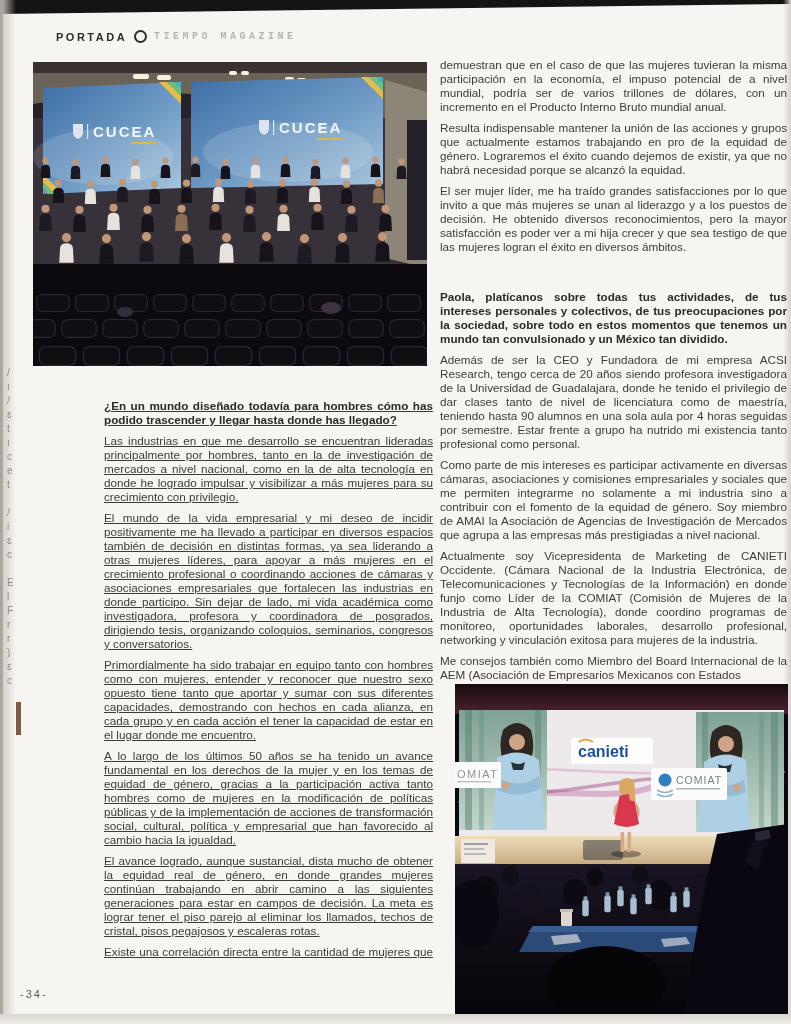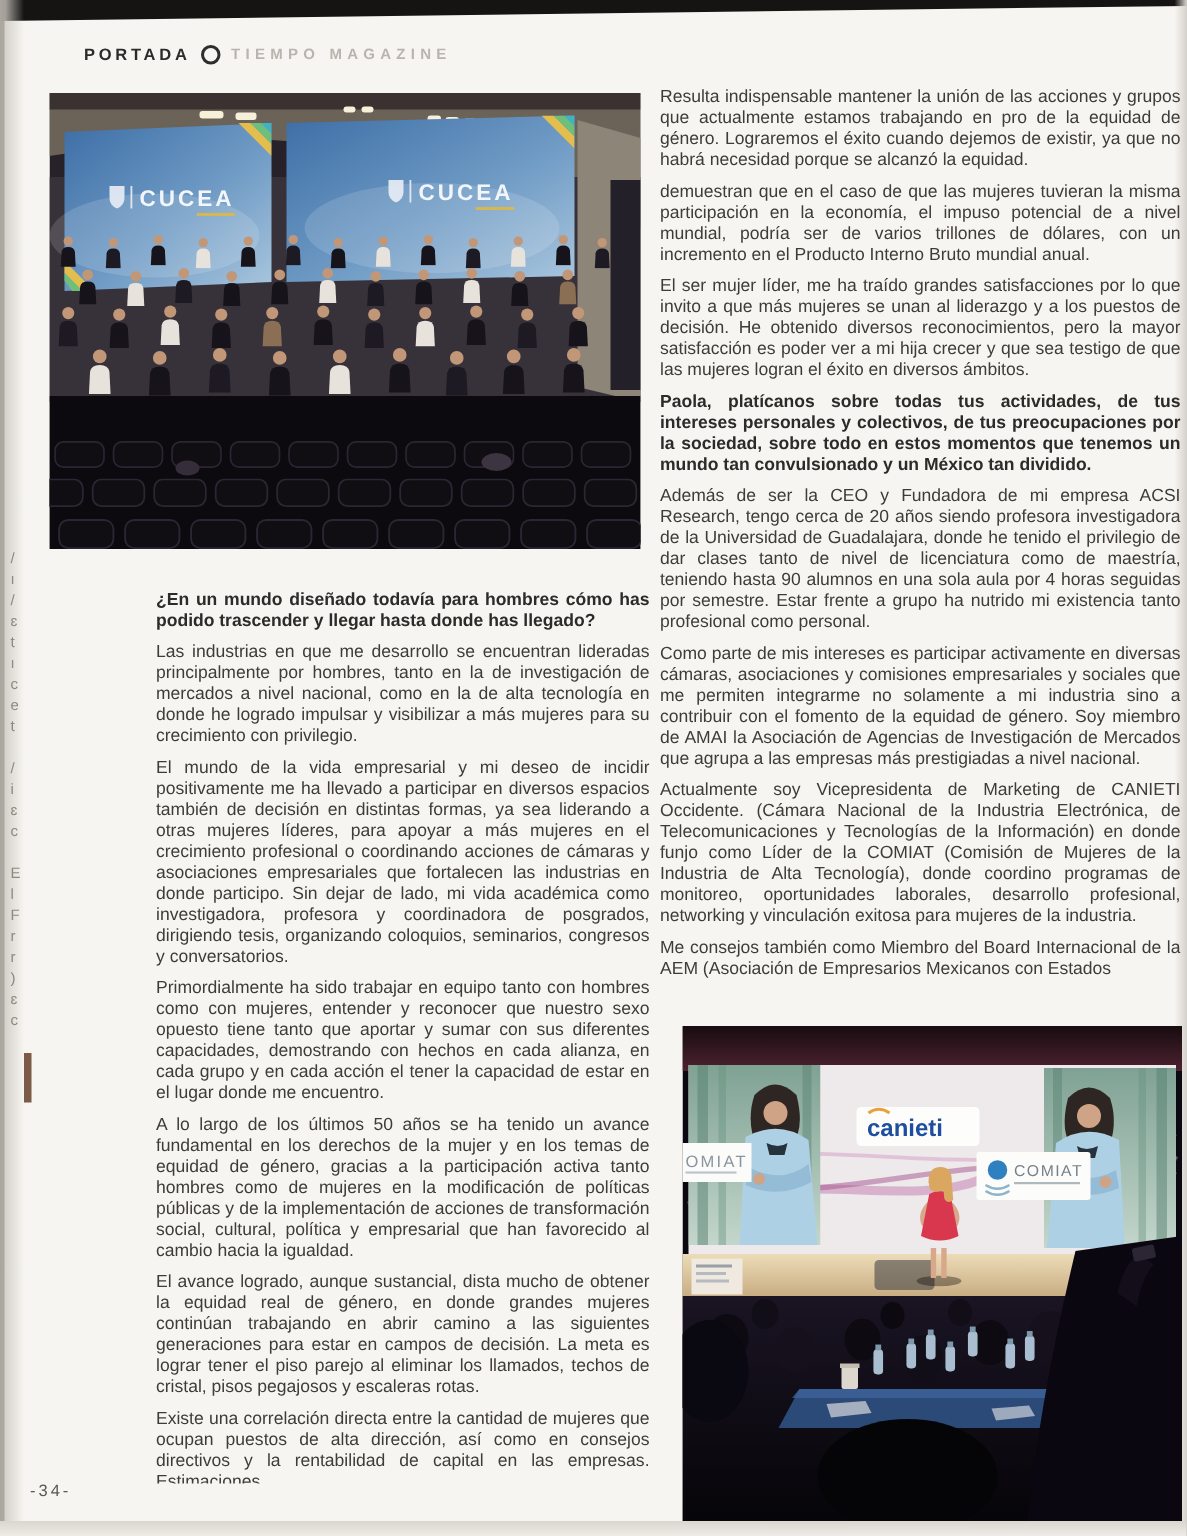--- a/index.html
+++ b/index.html
@@ -22,28 +22,28 @@
   .edge-fragments { position:absolute; left:7px; top:366px; width:12px;
     font-size:10px; line-height:14px; color:#8d8880; white-space:pre-line; }
   .spine-bar { position:absolute; left:16px; top:702px; width:5px; height:33px;
     background:#7c5a48; }
 
   
   .header { position:absolute; left:56px; top:30px; display:flex; align-items:center; }
   .header .section { font-size:11px; font-weight:bold; letter-spacing:2.5px; color:#2c2b29; }
   .header .ring { width:9px; height:9px; border:2.2px solid #2e2d2b; border-radius:50%;
     margin:0 7px; }
-  .header .magazine { font-size:10px; letter-spacing:3.5px; color:#b9b5ae; font-weight:bold; }
+  .header .magazine { font-size:10px; letter-spacing:3.5px; color:#b9b5ae; font-weight:bold;font-family:Liberation Mono, monospace; }
 
   
   .col { position:absolute; text-align:justify; font-size:11.7px; line-height:14px;
     color:#3e3c39; overflow:hidden; }
   .col p { margin:0 0 7px 0; }
-  .col p.q { font-weight:bold; color:#2c2b29; }
-  .col-left  { left:104px; top:393px; width:329px; height:596px; }
+  .col p.q { font-weight:bold; color:#2c2b29;margin-top:36px; }
+  .col-left  { left:104px; top:363px; width:329px; height:596px;text-decoration:underline; }
   .col-right { left:440px; top:58px;  width:347px; height:626px; }
 
   
   .photo { position:absolute; display:block; margin:0; }
   .photo svg { display:block; }
   .photo-group { left:33px; top:62px; width:394px; height:304px; }
   .photo-conf  { left:455px; top:684px; width:333px; height:250px; }
 
   .page-number { position:absolute; left:20px; top:988px; font-size:11px;
     letter-spacing:2px; color:#5b5854; }
@@ -249,22 +249,22 @@
     <p class="q">¿En un mundo diseñado todavía para hombres cómo has podido trascender y llegar hasta donde has llegado?</p>
     <p>Las industrias en que me desarrollo se encuentran lideradas principalmente por hombres, tanto en la de investigación de mercados a nivel nacional, como en la de alta tecnología en donde he logrado impulsar y visibilizar a más mujeres para su crecimiento con privilegio.</p>
     <p>El mundo de la vida empresarial y mi deseo de incidir positivamente me ha llevado a participar en diversos espacios también de decisión en distintas formas, ya sea liderando a otras mujeres líderes, para apoyar a más mujeres en el crecimiento profesional o coordinando acciones de cámaras y asociaciones empresariales que fortalecen las industrias en donde participo. Sin dejar de lado, mi vida académica como investigadora, profesora y coordinadora de posgrados, dirigiendo tesis, organizando coloquios, seminarios, congresos y conversatorios.</p>
     <p>Primordialmente ha sido trabajar en equipo tanto con hombres como con mujeres, entender y reconocer que nuestro sexo opuesto tiene tanto que aportar y sumar con sus diferentes capacidades, demostrando con hechos en cada alianza, en cada grupo y en cada acción el tener la capacidad de estar en el lugar donde me encuentro.</p>
     <p>A lo largo de los últimos 50 años se ha tenido un avance fundamental en los derechos de la mujer y en los temas de equidad de género, gracias a la participación activa tanto hombres como de mujeres en la modificación de políticas públicas y de la implementación de acciones de transformación social, cultural, política y empresarial que han favorecido al cambio hacia la igualdad.</p>
     <p>El avance logrado, aunque sustancial, dista mucho de obtener la equidad real de género, en donde grandes mujeres continúan trabajando en abrir camino a las siguientes generaciones para estar en campos de decisión. La meta es lograr tener el piso parejo al eliminar los llamados, techos de cristal, pisos pegajosos y escaleras rotas.</p>
     <p>Existe una correlación directa entre la cantidad de mujeres que ocupan puestos de alta dirección, así como en consejos directivos y la rentabilidad de capital en las empresas. Estimaciones</p>
   </div>
 
   <div class="col col-right">
+    <p>demuestran que en el caso de que las mujeres tuvieran la misma participación en la economía, el impuso potencial de a nivel mundial, podría ser de varios trillones de dólares, con un incremento en el Producto Interno Bruto mundial anual.</p>
     <p>Resulta indispensable mantener la unión de las acciones y grupos que actualmente estamos trabajando en pro de la equidad de género. Lograremos el éxito cuando dejemos de existir, ya que no habrá necesidad porque se alcanzó la equidad.</p>
-    <p>demuestran que en el caso de que las mujeres tuvieran la misma participación en la economía, el impuso potencial de a nivel mundial, podría ser de varios trillones de dólares, con un incremento en el Producto Interno Bruto mundial anual.</p>
     <p>El ser mujer líder, me ha traído grandes satisfacciones por lo que invito a que más mujeres se unan al liderazgo y a los puestos de decisión. He obtenido diversos reconocimientos, pero la mayor satisfacción es poder ver a mi hija crecer y que sea testigo de que las mujeres logran el éxito en diversos ámbitos.</p>
     <p class="q">Paola, platícanos sobre todas tus actividades, de tus intereses personales y colectivos, de tus preocupaciones por la sociedad, sobre todo en estos momentos que tenemos un mundo tan convulsionado y un México tan dividido.</p>
     <p>Además de ser la CEO y Fundadora de mi empresa ACSI Research, tengo cerca de 20 años siendo profesora investigadora de la Universidad de Guadalajara, donde he tenido el privilegio de dar clases tanto de nivel de licenciatura como de maestría, teniendo hasta 90 alumnos en una sola aula por 4 horas seguidas por semestre. Estar frente a grupo ha nutrido mi existencia tanto profesional como personal.</p>
     <p>Como parte de mis intereses es participar activamente en diversas cámaras, asociaciones y comisiones empresariales y sociales que me permiten integrarme no solamente a mi industria sino a contribuir con el fomento de la equidad de género. Soy miembro de AMAI la Asociación de Agencias de Investigación de Mercados que agrupa a las empresas más prestigiadas a nivel nacional.</p>
     <p>Actualmente soy Vicepresidenta de Marketing de CANIETI Occidente. (Cámara Nacional de la Industria Electrónica, de Telecomunicaciones y Tecnologías de la Información) en donde funjo como Líder de la COMIAT (Comisión de Mujeres de la Industria de Alta Tecnología), donde coordino programas de monitoreo, oportunidades laborales, desarrollo profesional, networking y vinculación exitosa para mujeres de la industria.</p>
     <p>Me consejos también como Miembro del Board Internacional de la AEM (Asociación de Empresarios Mexicanos con Estados</p>
   </div>
 
   <figure class="photo photo-conf">
     <svg width="333" height="330" viewBox="0 0 333 330">

